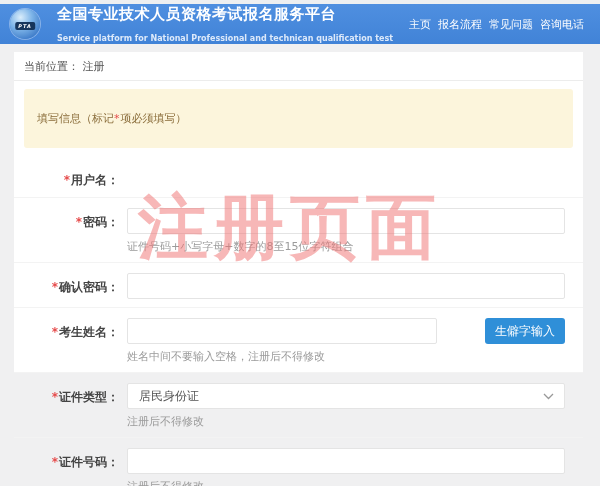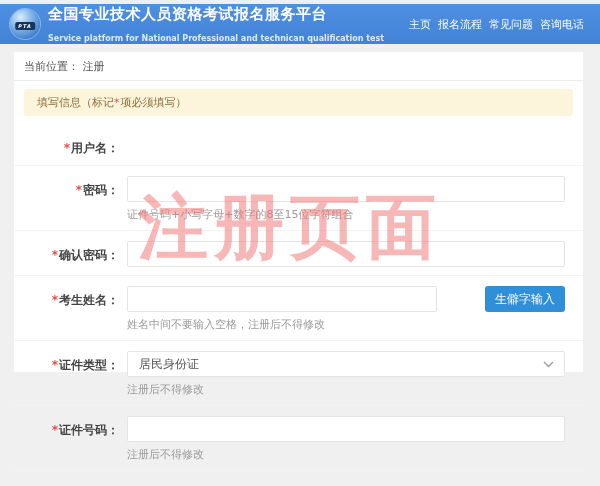--- a/index.html
+++ b/index.html
@@ -11,21 +11,21 @@
   }
   .top-strip { height: 4px; background: #edeff1; }
 
   
   .header {
     height: 40px;
     background: linear-gradient(180deg, var(--header-blue-light, #4f8fe0), var(--header-blue, #4183d7));
     display: flex; align-items: center; justify-content: space-between;
     padding: 0 16px 0 10px;
   }
-  .brand { display: flex; align-items: center; gap: 8px; }
+  .brand { display: flex; align-items: center; gap: 17px; }
   .logo {
     width: 30px; height: 30px; border-radius: 50%; position: relative; flex-shrink: 0;
     background: radial-gradient(circle at 35% 28%, #d9edfb 0%, #7db4e8 40%, #2d6cc0 90%);
     box-shadow: 0 0 0 1px rgba(255,255,255,0.35);
   }
   .logo-text {
     position: absolute; left: 50%; top: 58%; transform: translate(-50%, -50%);
     font-size: 5px; font-weight: bold; font-style: italic; letter-spacing: 1px;
     color: #fff; background: #16355c; padding: 1px 3px; border-radius: 2px;
   }
@@ -36,21 +36,21 @@
 
   
   .panel {
     margin: 8px 17px 0 14px;
     background: #fff;
     height: 320px;
     position: relative;
   }
   .breadcrumb { padding: 7px 10px 6px; font-size: 11px; color: #555; border-bottom: 1px solid #ececec; }
   .notice {
-    margin: 8px 10px; padding: 6px 13px;
+    margin: 8px 10px; padding: 22px 13px;
     background: var(--notice-bg, #fcf5dc);
     color: var(--notice-text, #8a6d3b);
     font-size: 11px; border-radius: 3px;
   }
   .req { color: var(--required-red, #e64c4c); font-style: normal; margin-right: 1px; }
 
   
   .row { display: flex; padding: 10px 8px 8px; border-bottom: 1px solid #f3f3f3; }
   .lab {
     width: 105px; flex-shrink: 0; text-align: right; padding: 6px 8px 0 0;

